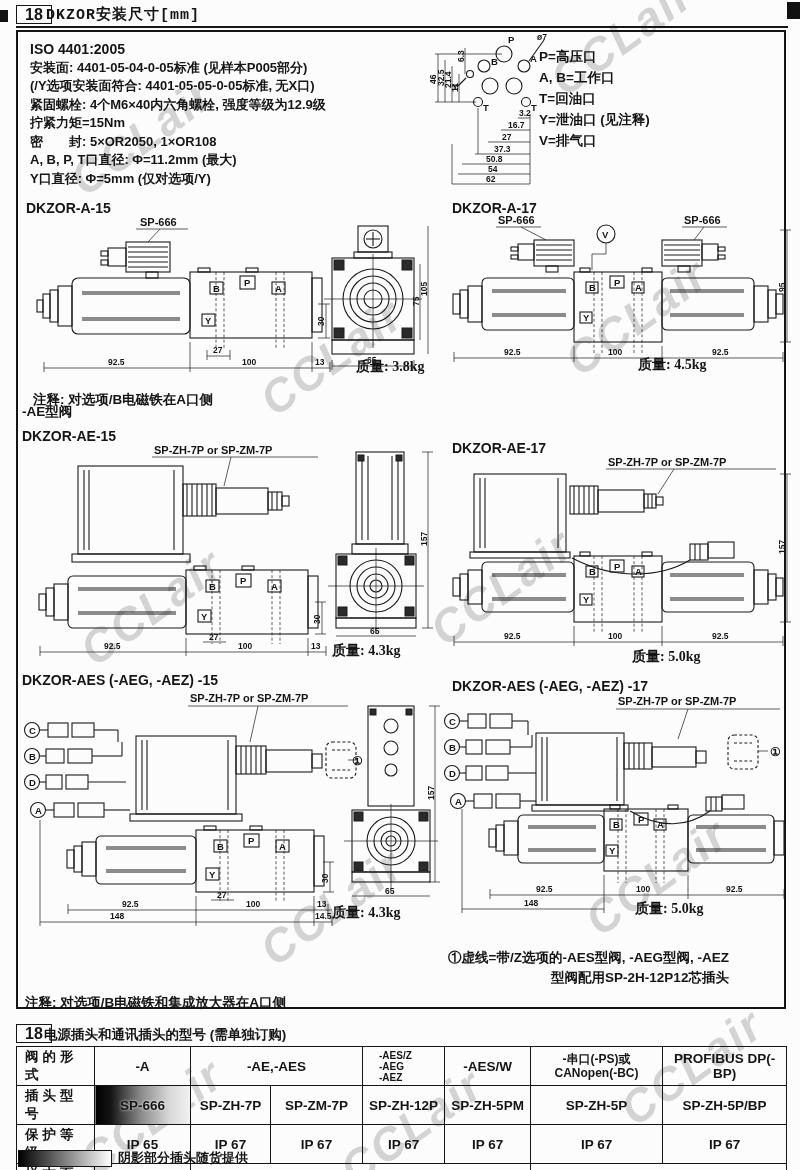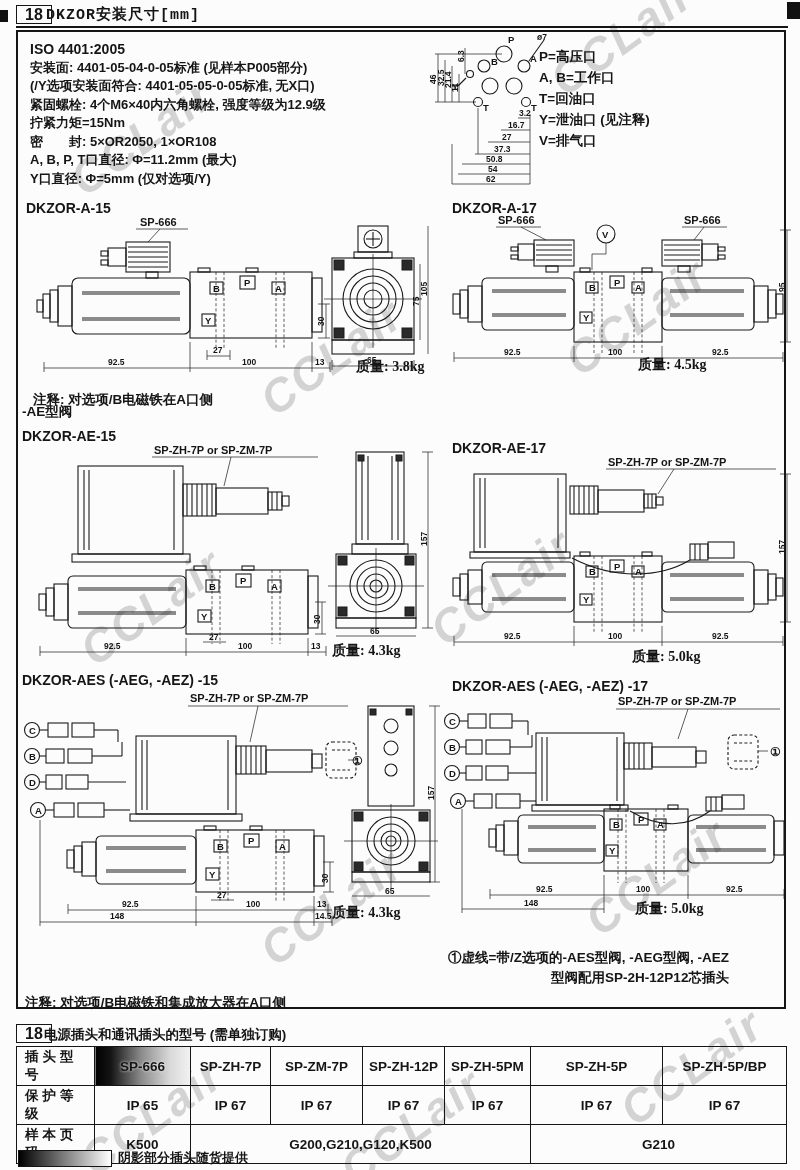--- a/index.html
+++ b/index.html
@@ -796,20 +796,36 @@
       <col style="width:78px">
         <col style="width:96px">
         <col style="width:80px">
         <col style="width:92px">
       <col style="width:82px">
         <col style="width:86px">
         <col style="width:132px">
         <col style="width:124px">
     </colgroup>
     <tbody>
+        <tr style="height:36px">
+      <th>阀的形式</th>
+      <td>-A</td>
+      <td colspan="2">-AE,-AES</td>
+      <td>
+        <span class="small3">-AES/Z</span>
+        <span class="small3">-AEG</span>
+        <span class="small3">-AEZ</span>
+      </td>
+      <td>-AES/W</td>
+      <td>
+        <span class="small2">-串口(-PS)或</span>
+        <span class="small2">CANopen(-BC)</span>
+      </td>
+      <td>PROFIBUS DP(-BP)</td>
+    </tr>
     <tr style="height:24px">
       <th>插头型号</th>
       <td class="shade">SP-666</td>
       <td>SP-ZH-7P</td>
       <td>SP-ZM-7P</td>
       <td>SP-ZH-12P</td>
       <td>SP-ZH-5PM</td>
       <td>SP-ZH-5P</td>
       <td>SP-ZH-5P/BP</td>
     </tr>

